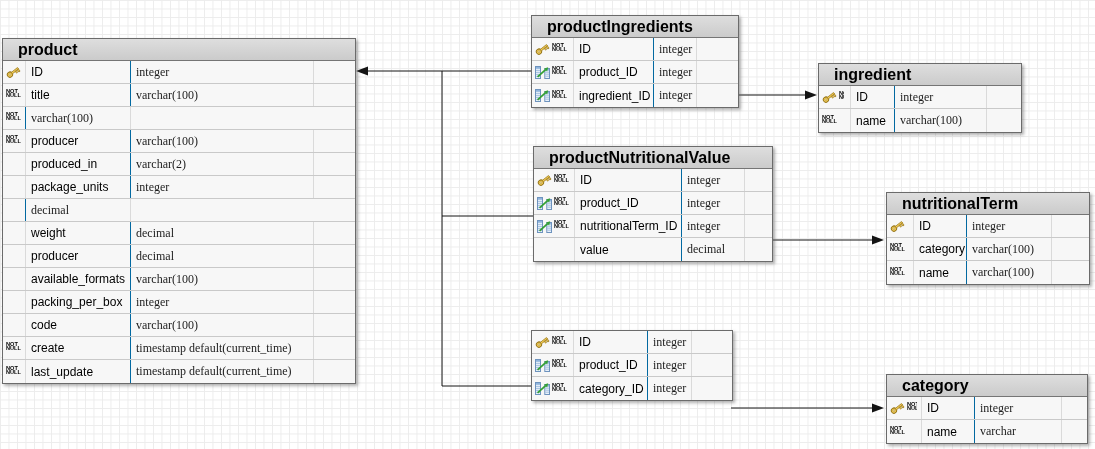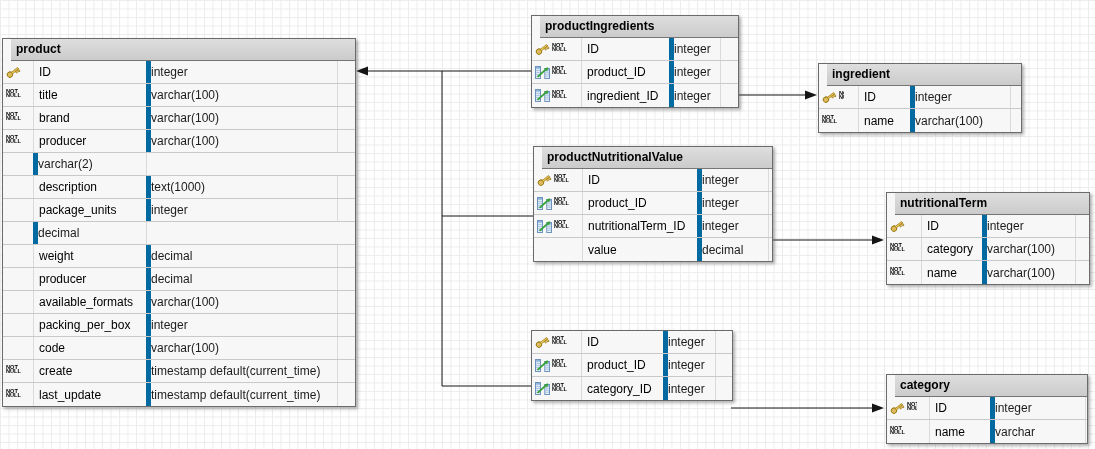--- a/index.html
+++ b/index.html
@@ -17,29 +17,29 @@
   .rel-layer polygon{fill:#141414;}
   .tbl{
     position:absolute;z-index:2;background:#f7f7f7;
     border:1px solid #6b6b6b;
     box-shadow:2px 2px 3px rgba(100,100,100,.5);
   }
   .tbl-hd{
     height:21px;line-height:21px;
     background:linear-gradient(#dedede,#cbcbcb);
     border-bottom:1px solid #757575;
-    font-size:12px;font-weight:bold;color:#000;
-    padding:0 5px;white-space:nowrap;overflow:hidden;margin-left:8px;
+    font-size:16px;font-weight:bold;color:#000;
+    padding:0 15px;white-space:nowrap;overflow:hidden;
   }
-  .row{display:grid;height:22px;border-bottom:1px solid #c9c9c9;font-size:12px;color:#000;gap:8px;}
+  .row{display:grid;height:22px;border-bottom:1px solid #c9c9c9;font-size:12px;color:#000;}
   .row:last-child{border-bottom:none;height:23px;}
   .cell{height:100%;display:flex;align-items:center;overflow:hidden;white-space:nowrap;}
   .c-icon{padding-left:3px;gap:2px;overflow:visible;}
   .c-name{padding-left:5px;border-left:1px solid #dadada;}
-  .c-type{border-left:5px solid #0369a1;color:#1c1c1c;}
+  .c-type{padding-left:5px;border-left:1px solid #0369a1;color:#1c1c1c;font-family:Liberation Serif, serif;}
   .c-trail{border-left:1px solid #dadada;}
   .nnwrap{display:inline-block;height:12px;flex:none;overflow:hidden;}
   .nnwrap.clip-n{width:5px;}
   .nnwrap.clip-no{width:10px;}
   .nn{display:inline-block;font-weight:bold;font-size:8px;line-height:6px;
       transform:scale(.7);transform-origin:left top;letter-spacing:0;color:#000;}
   .nnl{display:block;height:6px;}
   .ico{flex:none;display:inline-flex;}
 </style>
 </head>
@@ -88,42 +88,36 @@
         </span>
       <span class="cell c-name">title</span>
       <span class="cell c-type">varchar(100)</span>
       <span class="cell c-trail"></span>
     </div>
       <div class="row" style="grid-template-columns:22px 105px 183px 1fr">
       <span class="cell c-icon">
           <span class="nnwrap">
     <span class="nn"><span class="nnl">NOT</span><span class="nnl">NULL</span></span></span>
         </span>
-      <span class="cell c-name">brand</span>
       <span class="cell c-type">varchar(100)</span>
       <span class="cell c-trail"></span>
     </div>
       <div class="row" style="grid-template-columns:22px 105px 183px 1fr">
       <span class="cell c-icon">
           <span class="nnwrap">
     <span class="nn"><span class="nnl">NOT</span><span class="nnl">NULL</span></span></span>
         </span>
       <span class="cell c-name">producer</span>
       <span class="cell c-type">varchar(100)</span>
       <span class="cell c-trail"></span>
     </div>
       <div class="row" style="grid-template-columns:22px 105px 183px 1fr">
       <span class="cell c-icon"></span>
+      <span class="cell c-name">produced_in</span>
       <span class="cell c-type">varchar(2)</span>
-      <span class="cell c-trail"></span>
-    </div>
-      <div class="row" style="grid-template-columns:22px 105px 183px 1fr">
-      <span class="cell c-icon"></span>
-      <span class="cell c-name">description</span>
-      <span class="cell c-type">text(1000)</span>
       <span class="cell c-trail"></span>
     </div>
       <div class="row" style="grid-template-columns:22px 105px 183px 1fr">
       <span class="cell c-icon"></span>
       <span class="cell c-name">package_units</span>
       <span class="cell c-type">integer</span>
       <span class="cell c-trail"></span>
     </div>
       <div class="row" style="grid-template-columns:22px 105px 183px 1fr">
       <span class="cell c-icon"></span>

